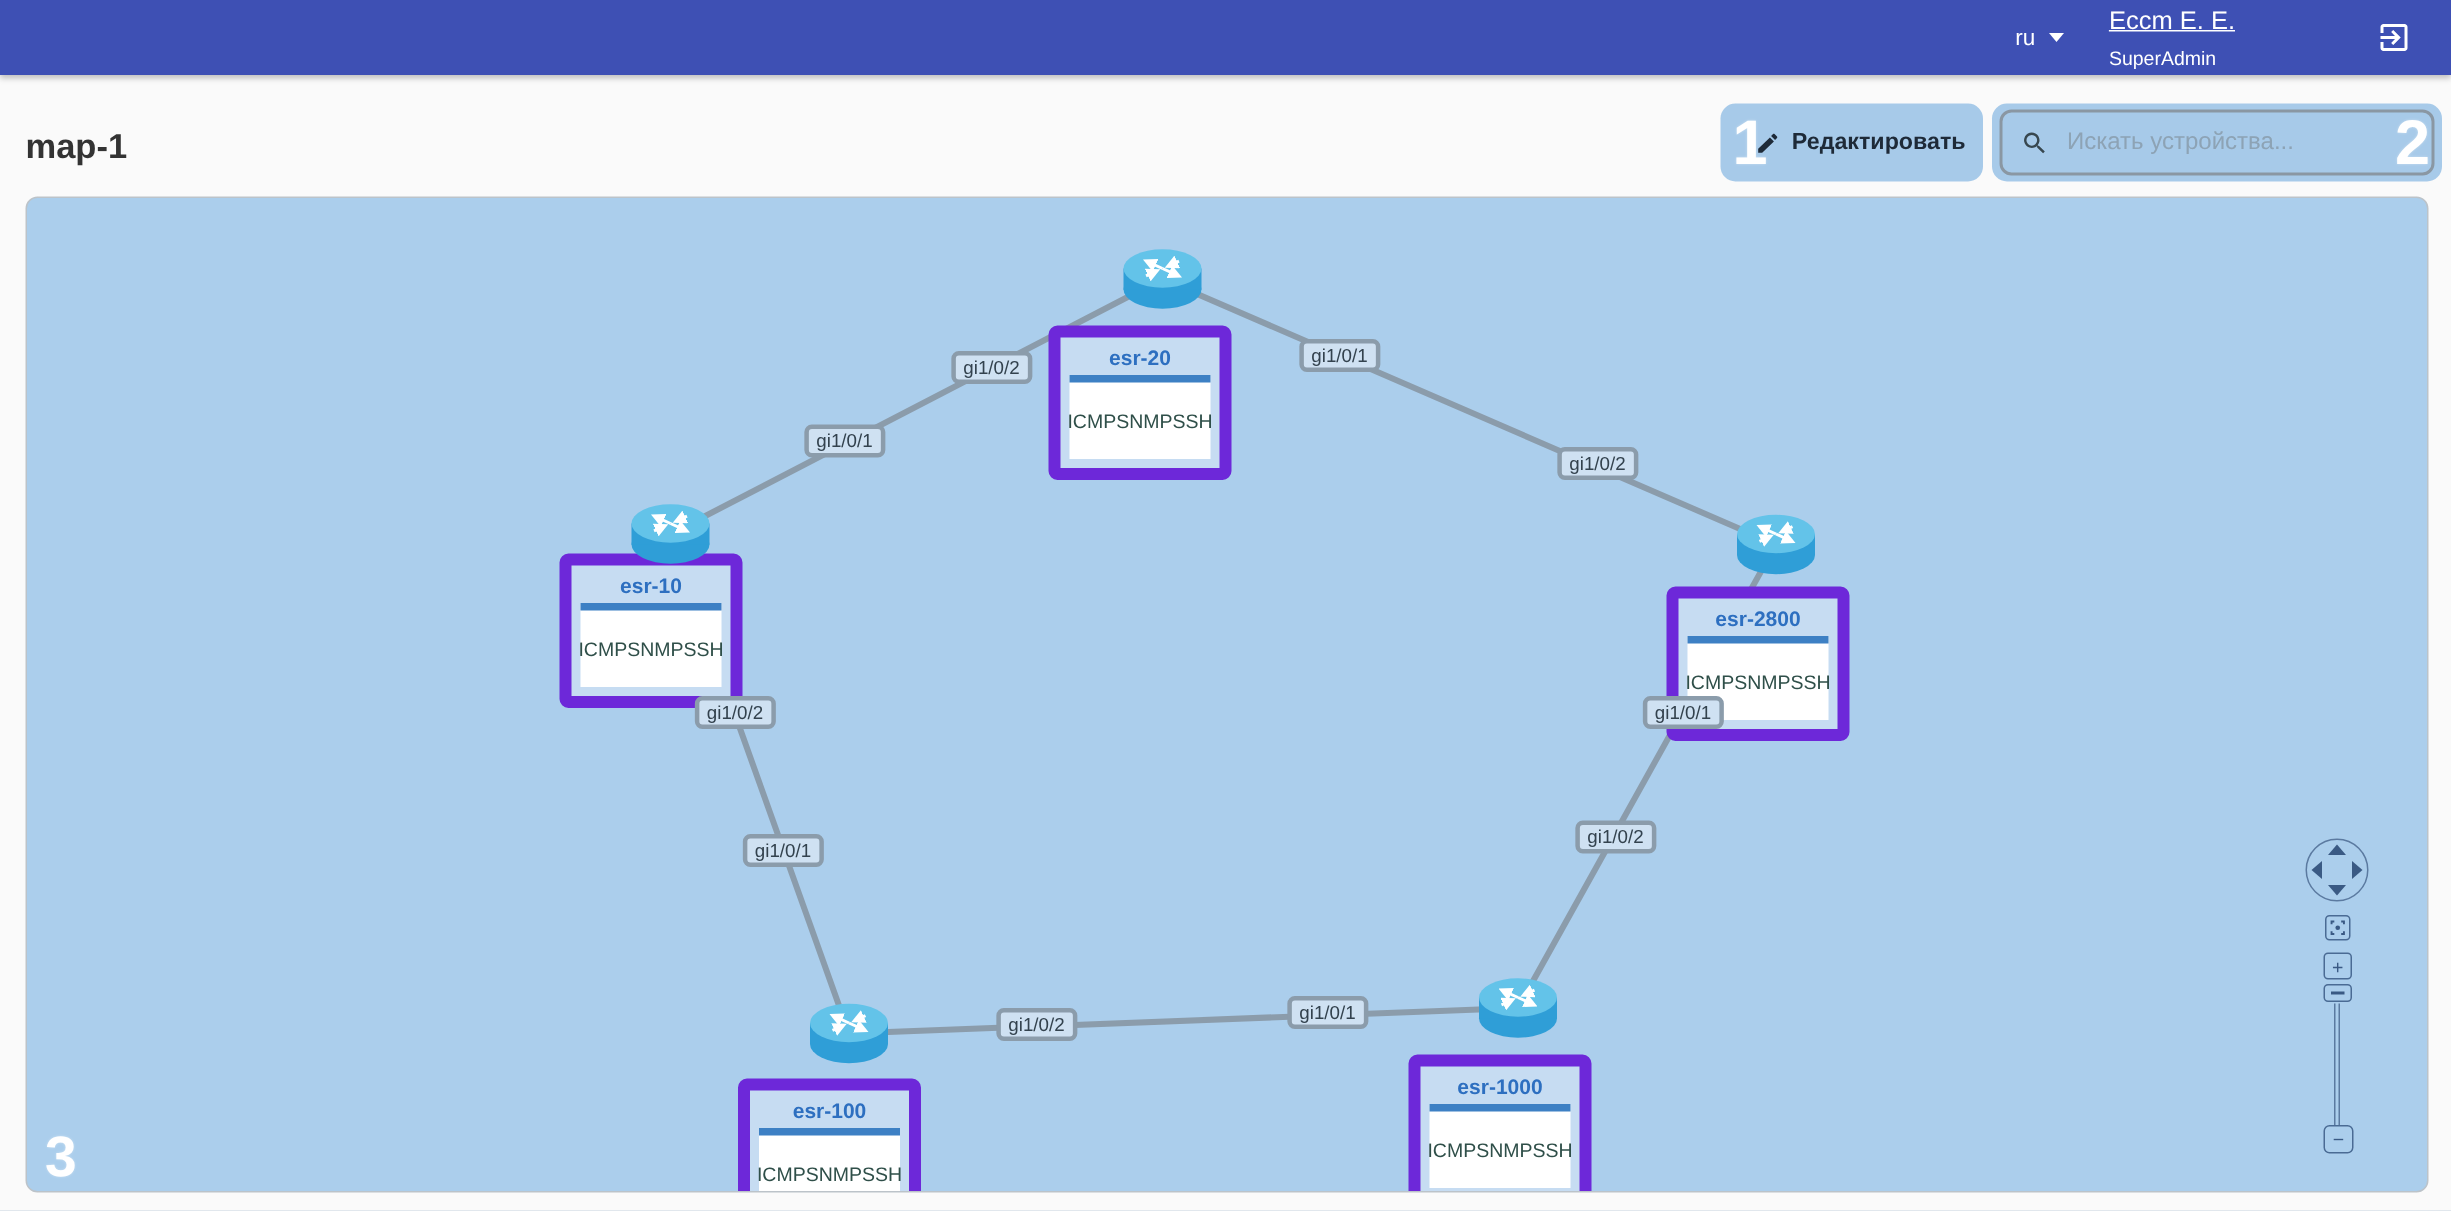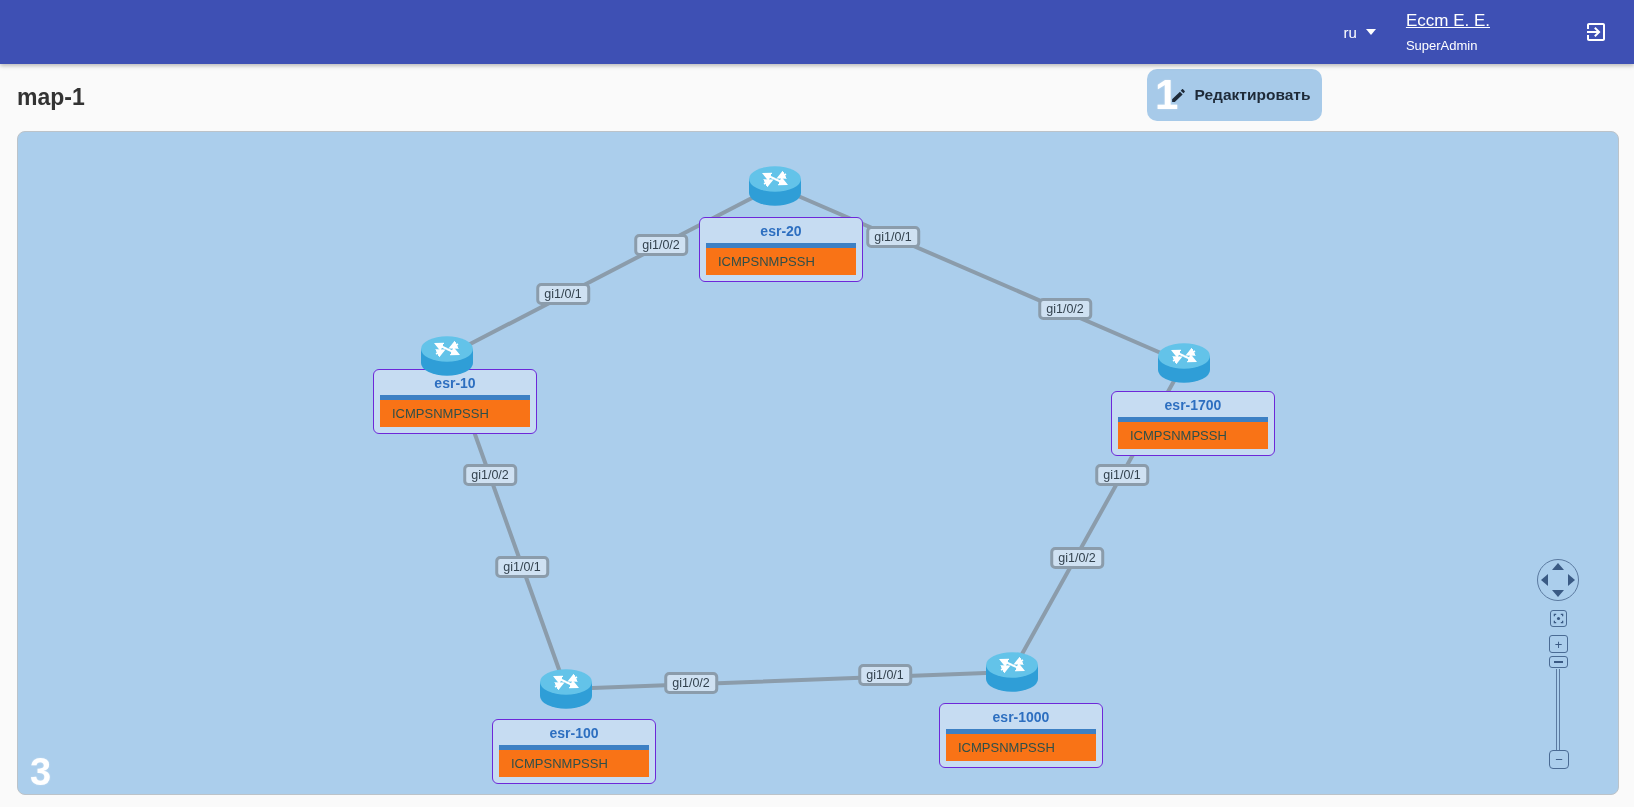--- a/index.html
+++ b/index.html
@@ -1,20 +1,20 @@
 <!DOCTYPE html>
 <html><head>
 <meta charset="utf-8">
 <style>
   html,body { margin:0; padding:0; background:#e8e8e8; }
   .page { position:relative; width:1634px; height:807px; overflow:hidden;
           background:#fafafa; font-family:"Liberation Sans",sans-serif; }
 
   
-  .topbar { position:absolute; left:0; top:0; right:0; height:64px; background:#3e50b4;
+  .topbar { position:absolute; left:0; top:0; right:0; height:50px; background:#3e50b4;
             display:flex; align-items:center; justify-content:flex-end;
             padding-right:26px; box-sizing:border-box; z-index:20;
             box-shadow:0 2px 4px rgba(0,0,0,.25); }
   .lang { display:flex; align-items:center; gap:9px; color:#fff; font-size:15px;
           margin-right:30px; cursor:pointer; }
   .caret { width:0; height:0; border-left:5px solid transparent; border-right:5px solid transparent;
            border-top:6px solid #fff; }
   .userblock { margin-right:94px; }
   .user-name { color:#fff; font-size:17px; font-weight:500; text-decoration:underline; cursor:pointer; }
   .user-role { color:#fff; font-size:13px; margin-top:7px; }
@@ -40,25 +40,25 @@
   .search-input { flex:1; min-width:0; border:none; background:transparent; outline:none;
                   font-family:"Liberation Sans",sans-serif; font-size:16px; color:#33424e; }
   .search-input::placeholder { color:#8da3b5; }
 
   
   .map { position:absolute; left:17px; top:131px; width:1600px; height:662px;
          background:#abceec; border:1px solid #bcc3c9; border-radius:8px; overflow:hidden; }
   #edges { position:absolute; left:0; top:0; }
   .edge-line { stroke:#8b9cab; stroke-width:4; stroke-linecap:round; }
 
-  .node-card { position:absolute; width:164px; background:#c6dcf2; border:1px solid #6d28d9;
+  .node-card { position:absolute; width:122px; background:#c6dcf2; border:8px solid #6d28d9;
                border-radius:6px; box-sizing:border-box; padding:3px 6px 6px; z-index:2; }
   .node-title { text-align:center; color:#2d6fc0; font-size:14px; font-weight:700; padding:2px 0 4px; }
-  .node-statuses { border-top:5px solid #3d80c4; background:#f97316; height:27px; box-sizing:content-box;
-                   display:flex; align-items:center; justify-content:flex-start; padding:0 12px; }
+  .node-statuses { border-top:5px solid #3d80c4; background:#ffffff; height:27px; box-sizing:content-box;
+                   display:flex; align-items:center; justify-content:center; padding:12px 12px; }
   .status { font-size:13px; color:#2f4f49; }
 
   .router { position:absolute; transform:translate(-50%,-50%); z-index:4; line-height:0; cursor:pointer; }
 
   .edge-label { position:absolute; transform:translate(-50%,-50%); background:#cfe1f2;
                 border:3px solid #8b9cab; border-radius:5px; padding:0 5px; font-size:12.5px;
                 line-height:16px; color:#33424e; white-space:nowrap; z-index:5; cursor:pointer; }
 
   
   .compass { position:absolute; left:1519px; top:427px; width:42px; height:42px;
@@ -106,20 +106,29 @@
   <div class="hl hl-edit">
     <span class="badge badge-1">1</span>
     <button class="edit-btn">
       <svg width="17" height="17" viewBox="0 0 24 24">
         <path fill="#1e2a38" d="M3 17.25V21h3.75L17.81 10.44l-3.75-3.75L3 17.25zM20.71 7.04c.39-.39.39-1.02 0-1.41l-2.34-2.34c-.39-.39-1.02-.39-1.41 0l-1.83 1.83 3.75 3.75 1.83-1.83z"></path>
       </svg>
       <span>Редактировать</span>
     </button>
   </div>
 
+  <div class="hl hl-search">
+    <div class="search-box">
+      <svg width="19" height="19" viewBox="0 0 24 24">
+        <path fill="#37474f" d="M15.5 14h-.79l-.28-.27a6.5 6.5 0 1 0-.7.7l.27.28v.79l5 4.99L20.49 19l-4.99-5zm-6 0A4.5 4.5 0 1 1 14 9.5 4.5 4.5 0 0 1 9.5 14z"></path>
+      </svg>
+      <input class="search-input" placeholder="Искать устройства..." style="">
+    </div>
+    <span class="badge badge-2">2</span>
+  </div>
 
   <div class="map" id="map">
     <svg id="edges" width="1600" height="662" viewBox="0 0 1600 662">
         <line x1="429" y1="224" x2="757" y2="54" class="edge-line"></line>
         <line x1="757" y1="54" x2="1166" y2="231" class="edge-line"></line>
         <line x1="429" y1="224" x2="548" y2="557" class="edge-line"></line>
         <line x1="548" y1="557" x2="994" y2="540" class="edge-line"></line>
         <line x1="994" y1="540" x2="1166" y2="231" class="edge-line"></line>
       </svg>
 
@@ -193,21 +202,21 @@
           <rect x="1" y="13.5" width="52" height="14" fill="#2f9ed7"></rect>
           <ellipse cx="27" cy="13.5" rx="26" ry="12.8" fill="#63c3e9"></ellipse>
           <g stroke="#ffffff" stroke-width="2">
             <line x1="27" y1="13.5" x2="16.5" y2="8.7" marker-end="url(#ah1)"></line>
             <line x1="27" y1="13.5" x2="37.5" y2="18.3" marker-end="url(#ah1)"></line>
             <line x1="38" y1="8.6" x2="31" y2="11.8" marker-end="url(#ah1)"></line>
             <line x1="16" y1="18.4" x2="23" y2="15.2" marker-end="url(#ah1)"></line>
           </g>
         </svg></div>
       <div class="node-card" style="left: 1093px; top: 259px;">
-        <div class="node-title">esr-1700</div>
+        <div class="node-title">esr-2800</div>
         <div class="node-statuses">
           <span class="status">ICMP</span>
           <span class="status">SNMP</span>
           <span class="status">SSH</span>
         </div>
       </div>
       <div class="router" style="left: 1166px; top: 231px;"><svg width="54" height="41" viewBox="0 0 54 41">
           <defs>
             <marker id="ah2" viewBox="0 0 10 10" refX="7" refY="5" markerWidth="4.6" markerHeight="4.6" orient="auto">
               <path d="M0 0 L10 5 L0 10 z" fill="#ffffff"></path>

